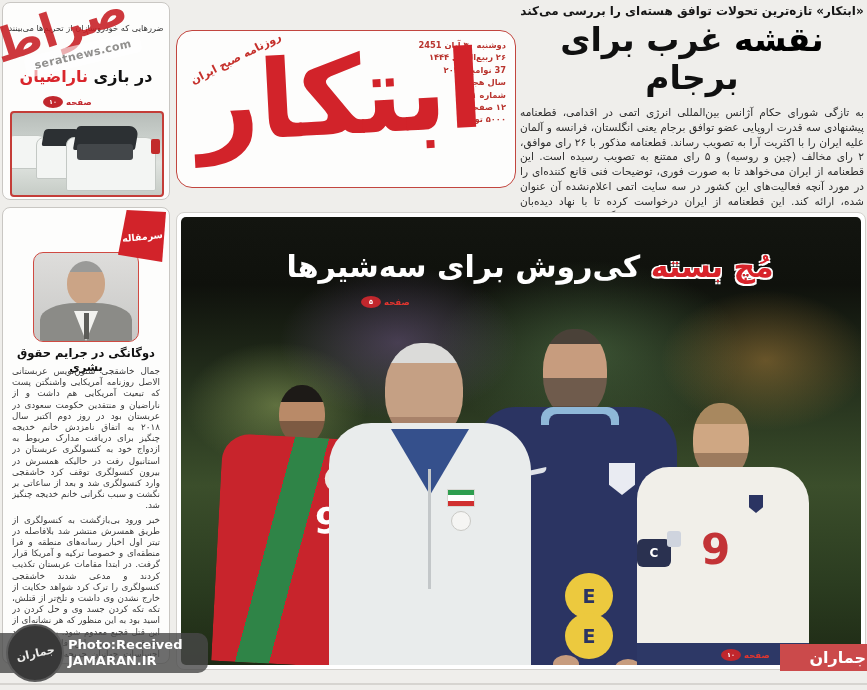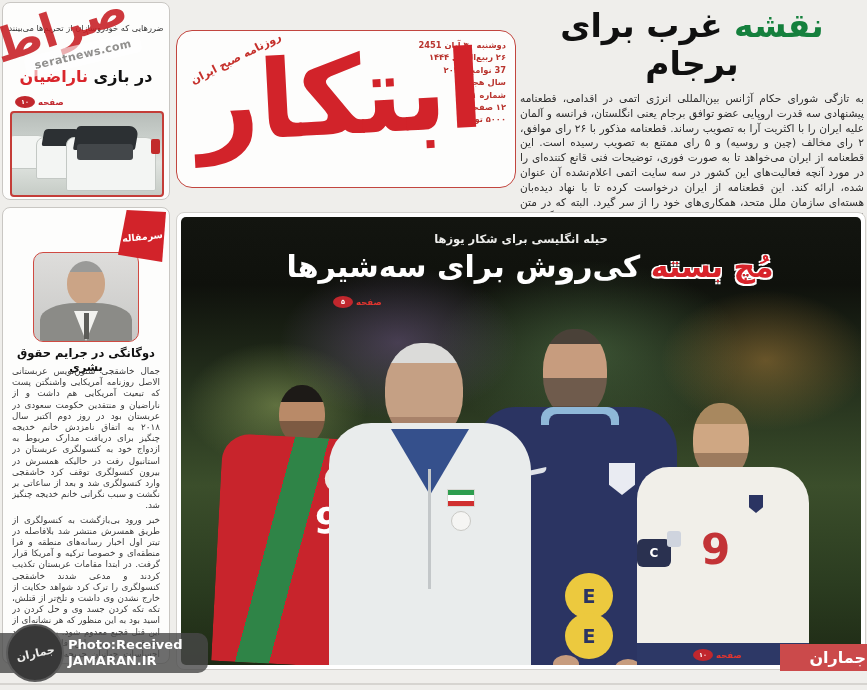--- a/index.html
+++ b/index.html
@@ -11,21 +11,21 @@
 
   
   .tl-card{left:2px;top:2px;width:166px;height:196px;}
   .tl-kicker{left:4px;right:4px;top:20px;text-align:center;font-size:8.3px;color:#3a3a3a;}
   .tl-title1{left:0;right:0;top:33px;text-align:center;font-size:21px;font-weight:bold;color:#121212;}
   .tl-title2{left:0;right:0;top:64px;text-align:center;font-size:16px;font-weight:bold;color:#121212;}
   .tl-title2 .red{color:#d9262c;}
   .tl-page{left:12px;top:93px;display:flex;align-items:center;gap:3px;color:#c1272d;
            font-size:8.5px;font-weight:bold;direction:rtl;}
   .page-dot{display:inline-flex;align-items:center;justify-content:center;width:20px;height:12px;
-            border-radius:50%;background:#c1272d;color:#fff;font-size:6.5px;font-weight:bold;}
+            border-radius:50%;background:#c1272d;color:#fff;font-size:6.5px;font-weight:bold;margin-left:28px;}
   .tl-photo{left:7px;top:108px;width:150px;height:82px;border:2px solid #c43d38;border-radius:4px;
             overflow:hidden;background:linear-gradient(180deg,#b7bdb9 0%,#ccd2ce 35%,#e0e4e0 60%,#c6ccc6 100%);}
   .car{position:absolute;background:#f3f5f3;border:1px solid #c3c8c4;border-radius:8px 10px 2px 2px;}
   .car1{right:6px;bottom:4px;width:88px;height:52px;}
   .car2{left:24px;bottom:16px;width:58px;height:40px;}
   .car3{left:-6px;bottom:26px;width:40px;height:32px;}
   .hood{position:absolute;background:#2c3033;border-radius:4px 10px 2px 2px;}
   .car1 .hood{left:8px;top:-12px;width:62px;height:24px;transform:skewX(-10deg);}
   .car2 .hood{left:6px;top:-9px;width:40px;height:17px;transform:skewX(-10deg);}
   .engine{position:absolute;left:10px;top:6px;width:56px;height:16px;background:#43474a;border-radius:3px;}
@@ -47,21 +47,21 @@
   .mast-title{left:172px;top:-6px;width:336px;height:206px;display:flex;align-items:center;
               justify-content:center;font-size:108px;font-weight:bold;color:#d2232a;
               transform:rotate(-3deg);z-index:6;line-height:1;}
   .mast-sub{left:186px;top:52px;transform:rotate(-27deg);color:#c5302b;font-size:11px;
             font-weight:bold;z-index:7;}
 
   
   .lead{left:520px;top:4px;width:344px;}
   .lead-kicker{text-align:center;font-size:12px;font-weight:bold;color:#161616;}
   .lead-headline{text-align:center;font-size:33px;font-weight:bold;line-height:38px;margin-top:3px;color:#101010;}
-  .lead-headline .red{color:#15803d;}
+  .lead-headline .red{color:#000000;}
   .lead-body{margin-top:8px;font-size:10.6px;line-height:14.8px;color:#2e2e2e;text-align:justify;}
   .lead-continue{margin-top:4px;display:flex;align-items:center;gap:3px;direction:rtl;
                  justify-content:flex-end;color:#c1272d;font-size:9.5px;font-weight:bold;}
 
   
   .sb-card{left:2px;top:207px;width:166px;height:455px;overflow:hidden;}
   .sb-ribbon{position:absolute;right:3px;top:2px;width:48px;height:52px;background:#d2232a;
              clip-path:polygon(18% 0,100% 4%,92% 100%,0 86%);display:flex;align-items:center;
              justify-content:center;z-index:2;}
   .sb-ribbon span{color:#fff;font-size:9.5px;font-weight:bold;transform:rotate(-6deg);}
@@ -206,20 +206,21 @@
       <div>سال هجدهم</div>
       <div>شماره ۵۲۴۱</div>
       <div>۱۲ صفحه</div>
       <div>۵۰۰۰ تومان</div>
     </div>
   </div>
   <div class="abs mast-title rtl">ابتکار</div>
   <div class="abs mast-sub rtl">روزنامه صبح ایران</div>
 
   <div class="abs lead">
+    <div class="lead-kicker rtl">«ابتکار» تازه‌ترین تحولات توافق هسته‌ای را بررسی می‌کند</div>
     <div class="lead-headline rtl"><span class="red">نقشه</span><span> غرب برای برجام</span></div>
     <div class="lead-body rtl">به تازگی شورای حکام آژانس بین‌المللی انرژی اتمی در اقدامی، قطعنامه پیشنهادی سه قدرت اروپایی عضو توافق برجام یعنی انگلستان، فرانسه و آلمان علیه ایران را با اکثریت آرا به تصویب رساند. قطعنامه مذکور با ۲۶ رای موافق، ۲ رای مخالف (چین و روسیه) و ۵ رای ممتنع به تصویب رسیده است. این قطعنامه از ایران می‌خواهد تا به صورت فوری، توضیحات فنی قانع کننده‌ای را در مورد آنچه فعالیت‌های این کشور در سه سایت اتمی اعلام‌نشده آن عنوان شده، ارائه کند. این قطعنامه از ایران درخواست کرده تا با نهاد دیده‌بان هسته‌ای سازمان ملل متحد، همکاری‌های خود را از سر گیرد. البته که در متن قطعنامه مذکور تاکید شده که زمینه‌ها جهت انجام اقدامات بیشتر و گسترده علیه ایران نیز فراهم هستند.</div>
     <div class="lead-continue">
       <span>شرح در صفحه</span>
       <span class="page-dot">۲</span>
     </div>
   </div>
 
   <div class="abs card sb-card">
     <div class="sb-ribbon">
@@ -280,21 +281,20 @@
         <div class="pp k-head"></div>
         <div class="pp k-torso">
           <div class="pp k-crest"></div>
           <span class="pp k-num">9</span>
           <div class="pp k-band">C</div>
           <div class="pp k-patch"></div>
           <div class="pp k-shorts"></div>
         </div>
       </div>
 
-      <div class="ph-kicker rtl">حیله انگلیسی برای شکار یوزها</div>
       <div class="ph-head rtl"><span class="red">مُچ بسته</span><span class="white"> کی‌روش برای سه‌شیرها</span></div>
       <div class="ph-page ph-page-top">
         <span>صفحه</span>
         <span class="page-dot">۵</span>
       </div>
       <div class="ph-page ph-page-bot">
         <span>صفحه</span>
         <span class="page-dot">۱۰</span>
       </div>
     </div>

